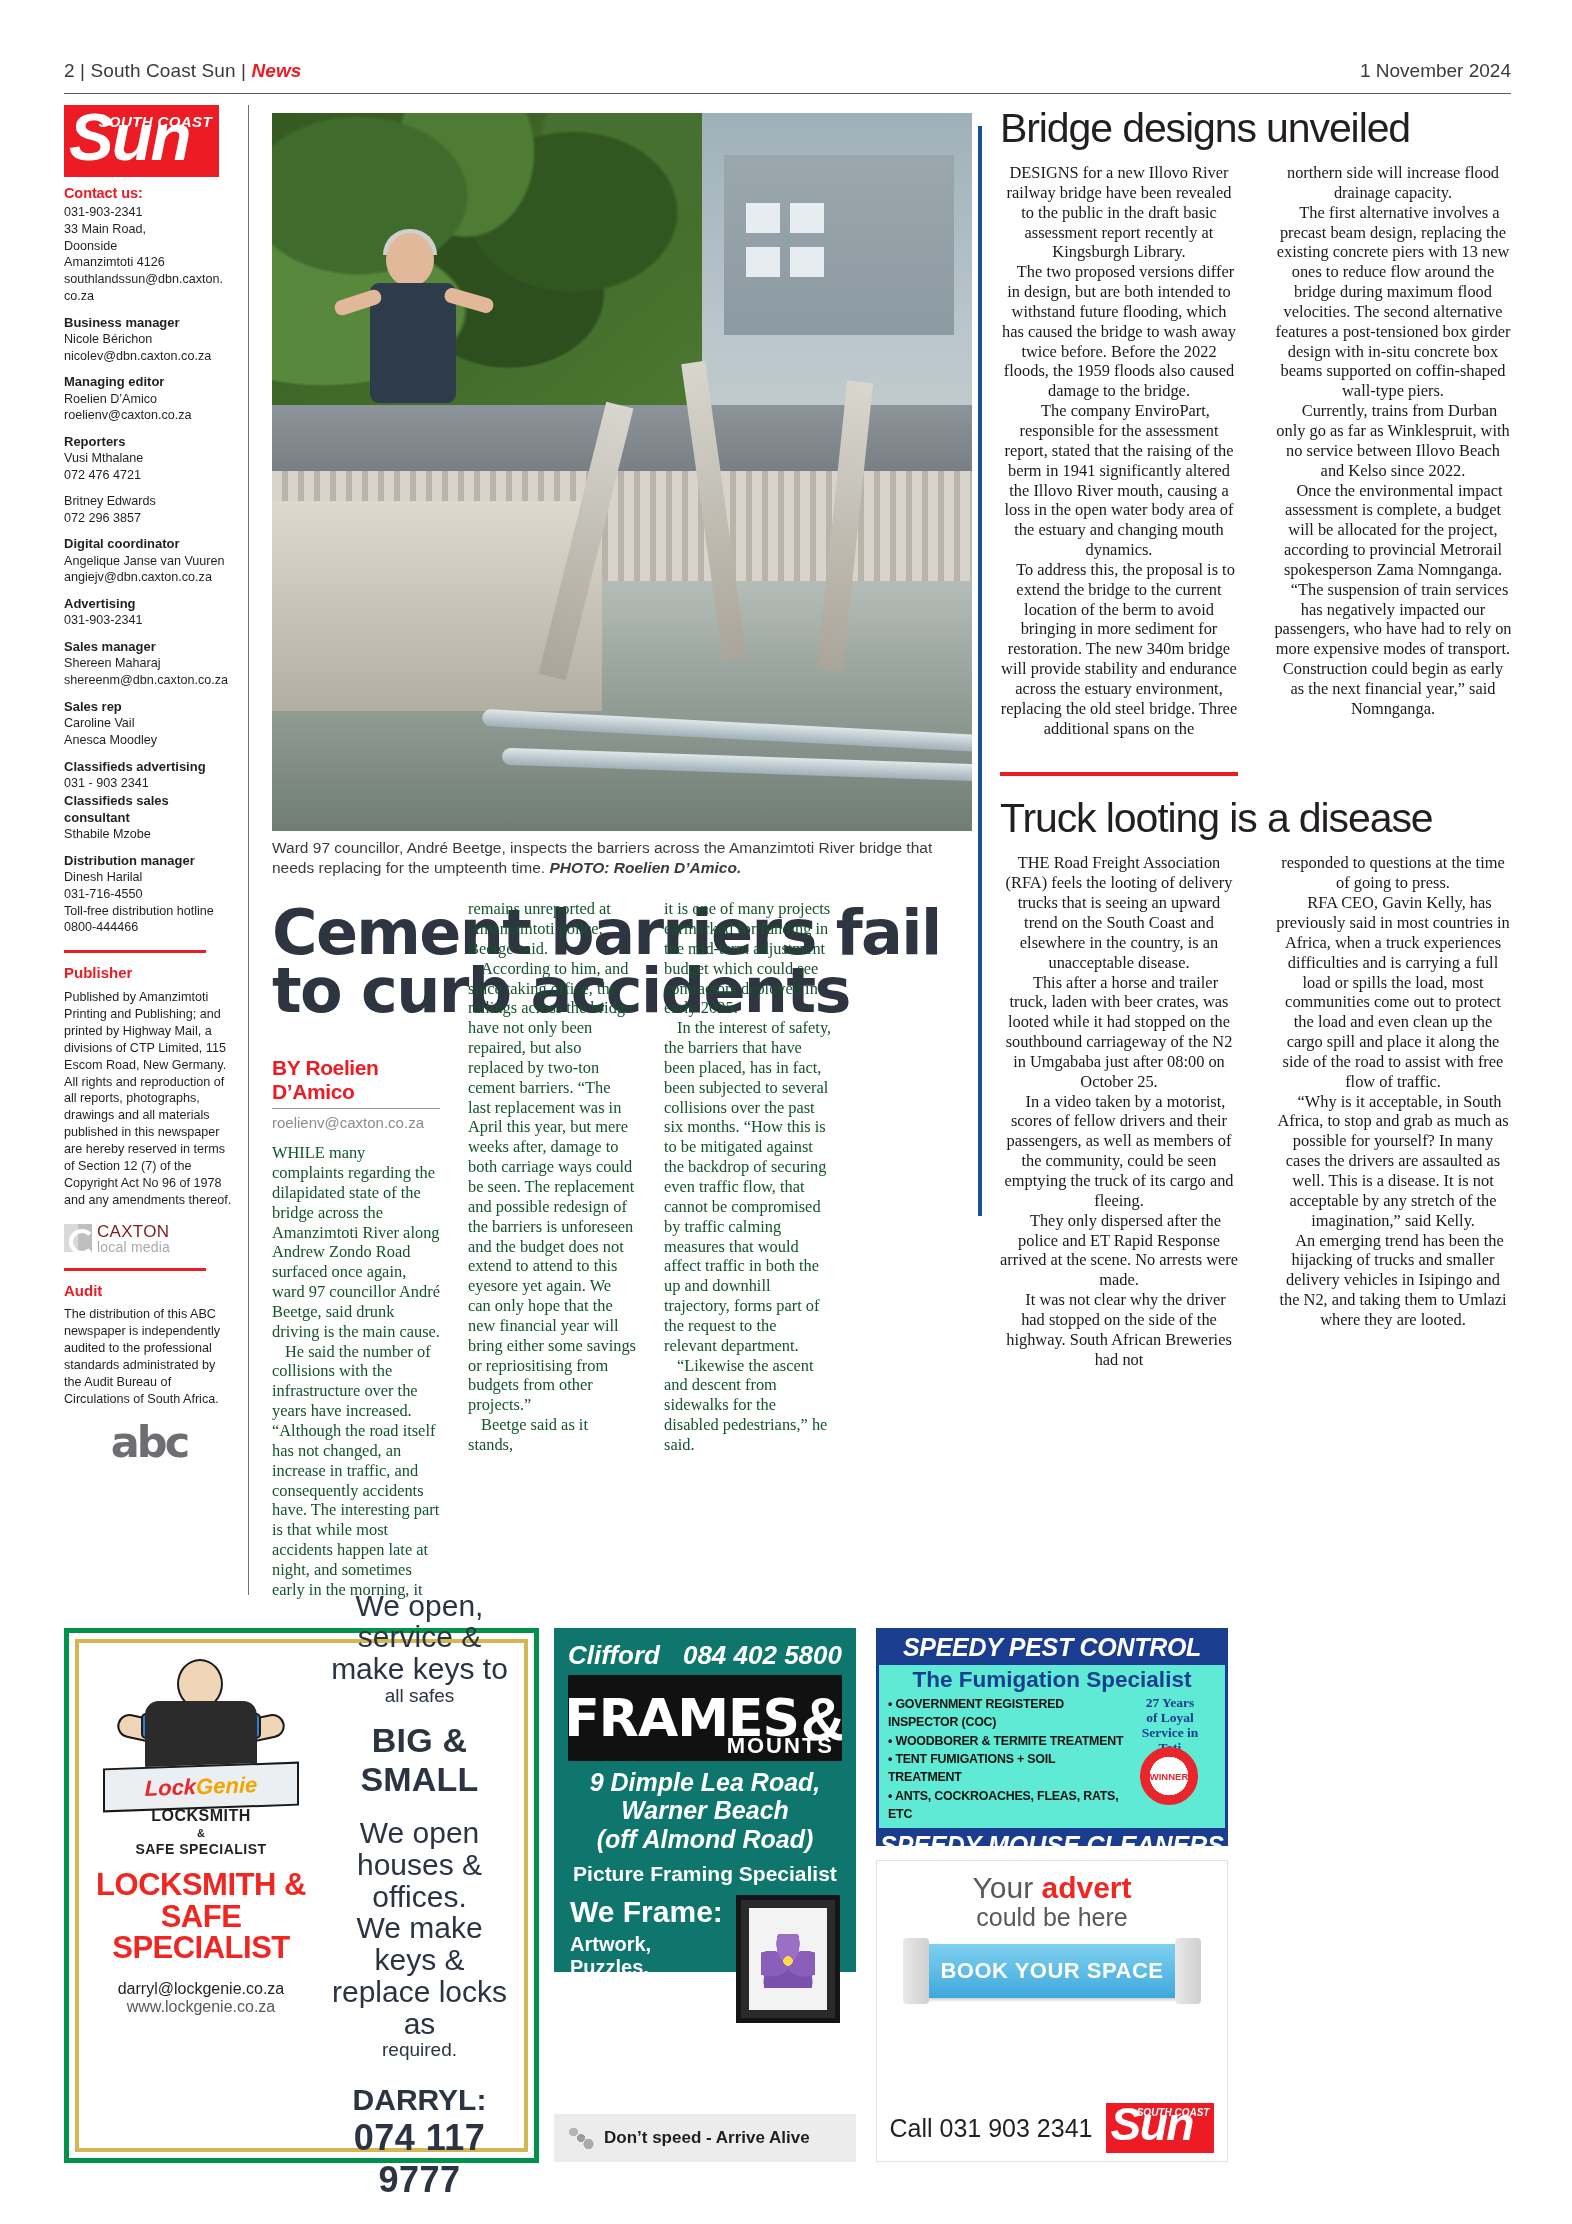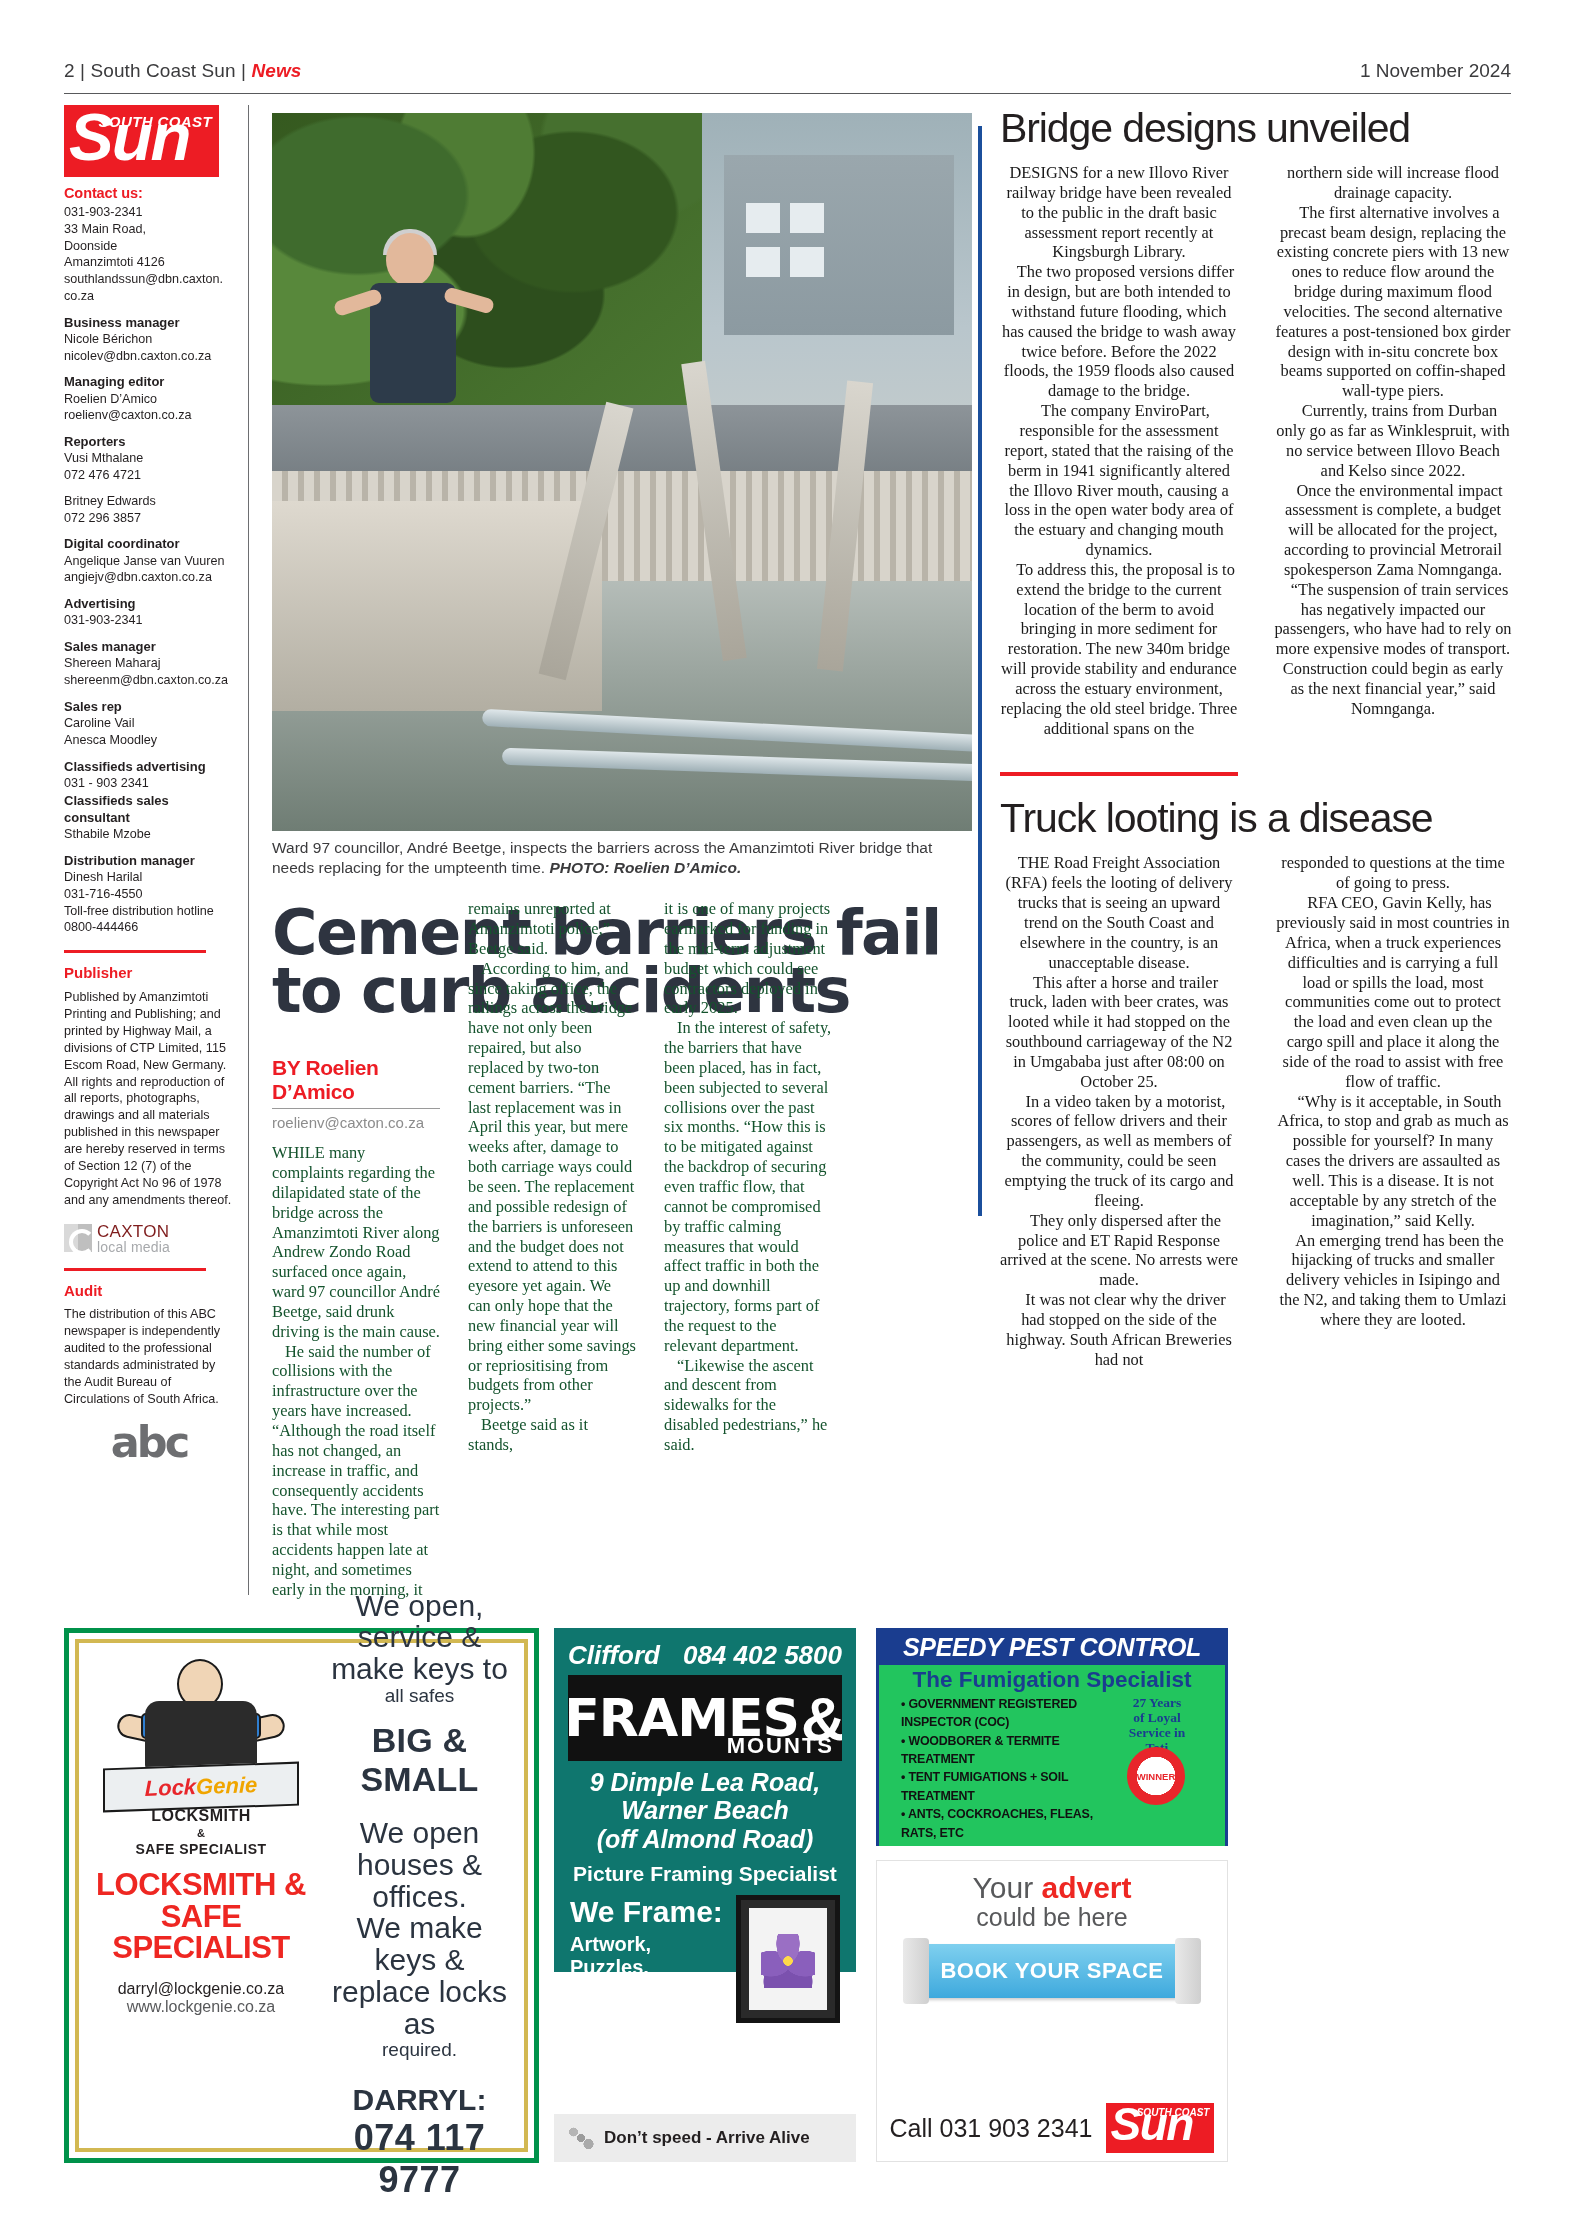--- a/index.html
+++ b/index.html
@@ -246,21 +246,21 @@
                radial-gradient(circle at 25% 30%, #b5b5b5 0 14%, transparent 15%),
                radial-gradient(circle at 75% 70%, #aaa 0 16%, transparent 17%); }
   .ad-arrive .txt { font-weight:bold; font-size:17px; color:#231f20; }
 
   .ad-speedy {
     position:absolute; left:812px; top:0; width:352px; height:218px;
     background:#1a3d8f; border:3px solid #1a3d8f; color:#fff;
   }
   .sp-title { text-align:center; font-style:italic; font-weight:bold; font-size:25px;
      letter-spacing:-.3px; padding:2px 0 3px; }
-  .sp-white { background:#22c55e; color:#1a3d8f; padding:2px 22px 4px; }
+  .sp-white { background:#5eead4; color:#1a3d8f; padding:2px 9px 4px; }
   .sp-sub { text-align:center; font-weight:bold; font-size:22.5px; color:#1a3d8f;
      margin-bottom:2px;}
   .sp-body { display:flex; }
   .sp-list { flex:1; color:#111; font-weight:bold; font-size:12.4px; line-height:1.48;
      letter-spacing:-.2px; }
   .sp-badge { width:92px; position:relative; }
   .sp-badge .yrs { text-align:center; color:#1a3d8f; font-weight:bold;
      font-size:13.5px; line-height:1.12; font-family:"Liberation Serif", serif;}
   .sp-badge .seal { position:absolute; left:16px; top:52px; width:58px; height:58px;
      border-radius:50%; border:3px solid #e8262b;

